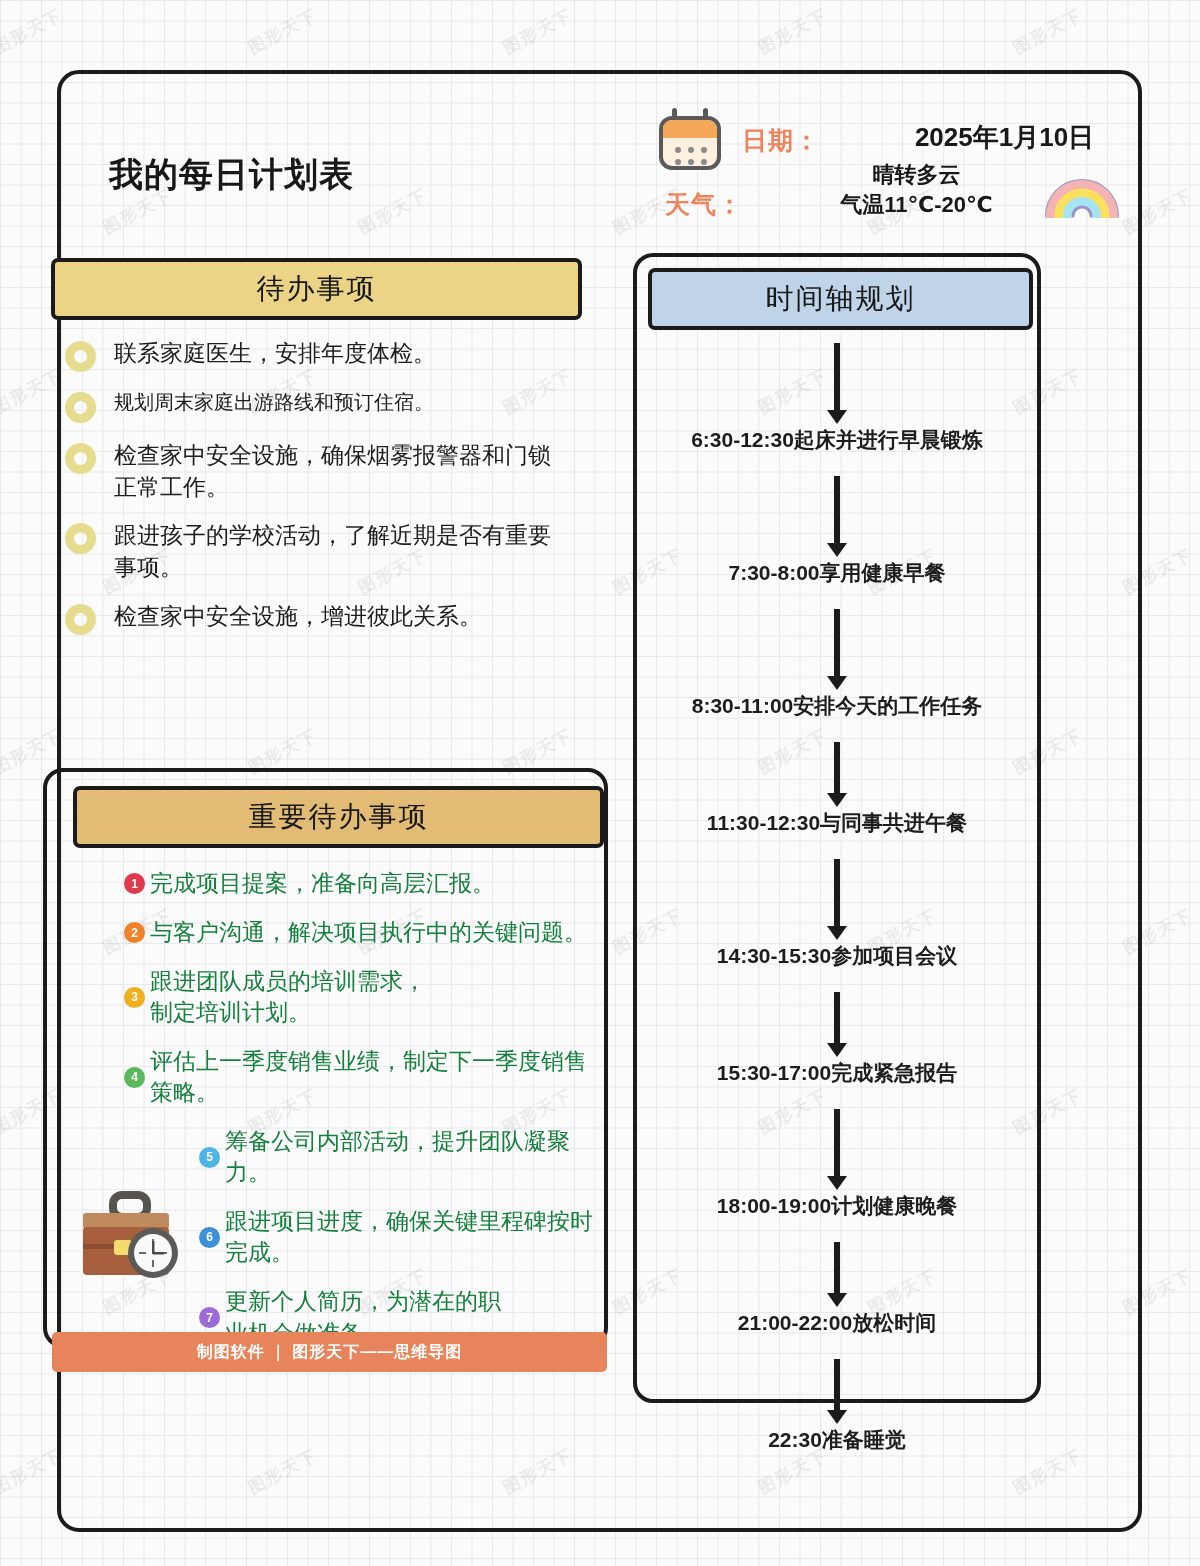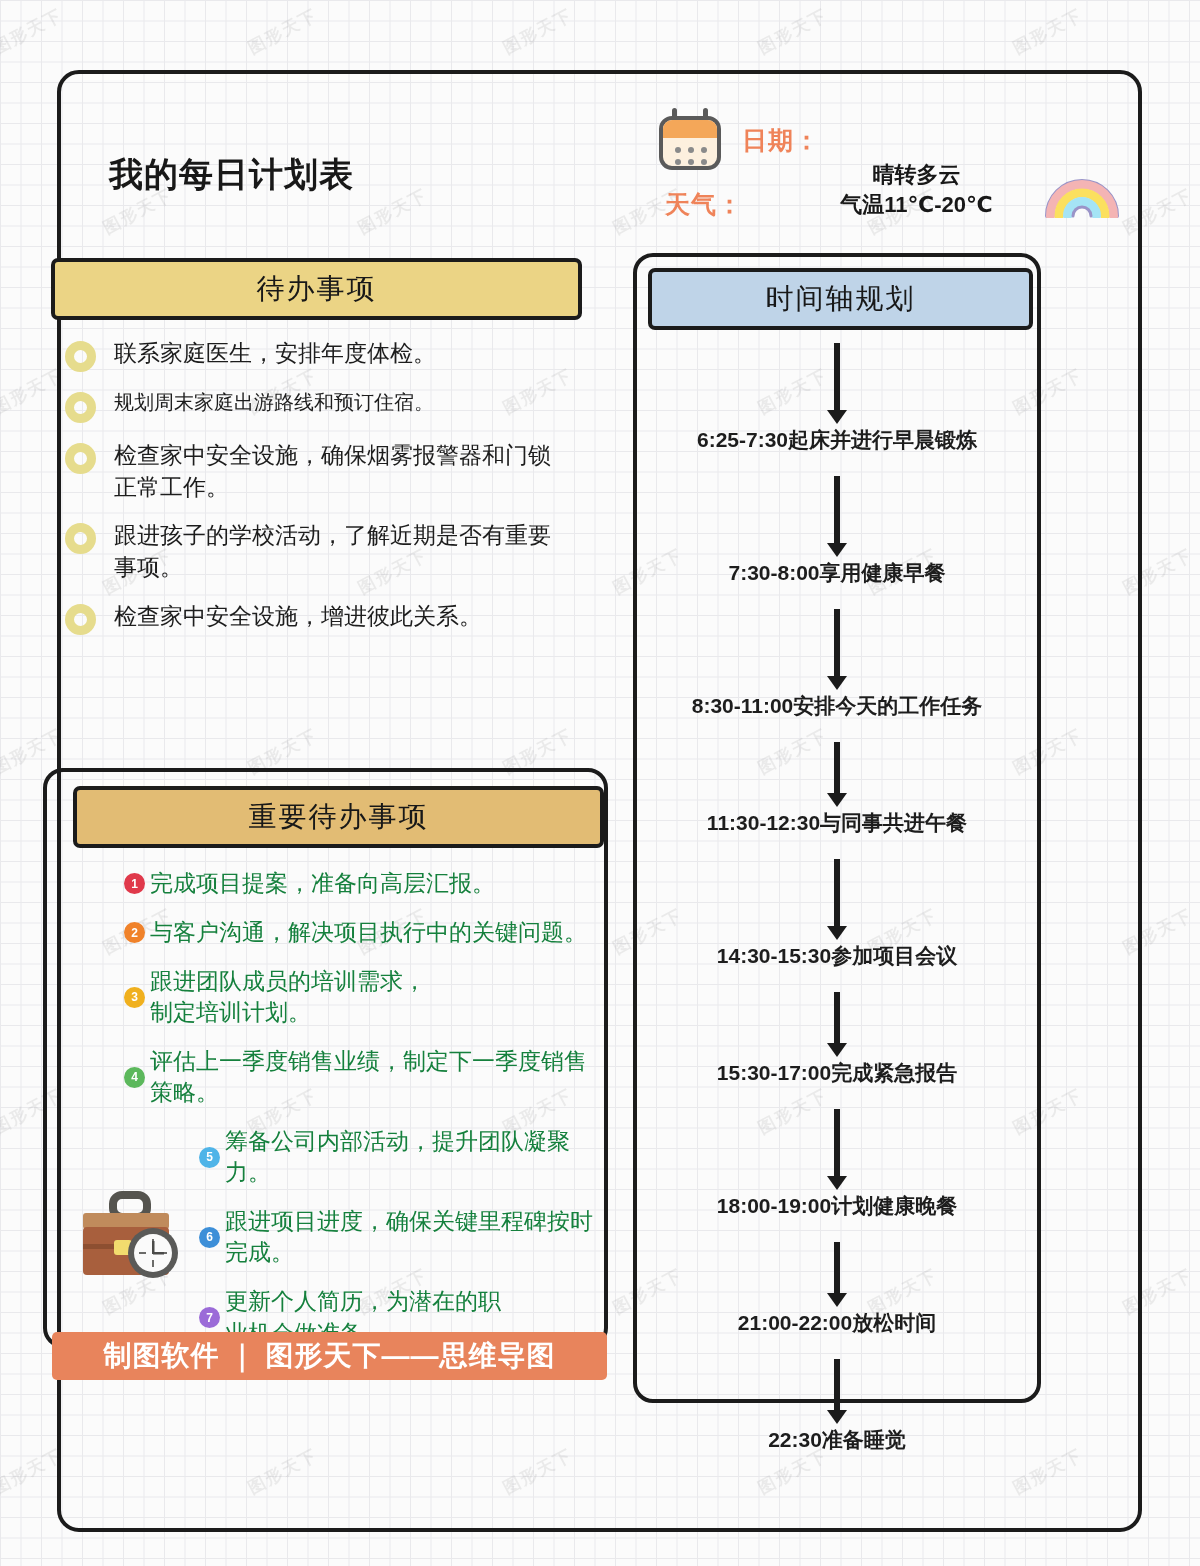--- a/index.html
+++ b/index.html
@@ -238,28 +238,28 @@
     width: 110px;
     height: 110px;
   }
 
   
   .footer-banner {
     position: absolute;
     left: 52px;
     top: 1332px;
     width: 555px;
-    height: 48px;
+    height: 40px;
     background: #e8845c;
     border-radius: 5px;
     display: flex;
     align-items: center;
     justify-content: center;
     color: #ffffff;
-    font-size: 28px;
+    font-size: 16px;
     font-weight: bold;
     letter-spacing: 1px;
     text-align: center;
   }
 
   
   .timeline-box {
     position: absolute;
     left: 633px;
     top: 253px;
@@ -387,20 +387,21 @@
         <div class="cal-dot" style="left:12px; top:27px;"></div>
         <div class="cal-dot" style="left:25px; top:27px;"></div>
         <div class="cal-dot" style="left:38px; top:27px;"></div>
         <div class="cal-dot" style="left:12px; top:39px;"></div>
         <div class="cal-dot" style="left:25px; top:39px;"></div>
         <div class="cal-dot" style="left:38px; top:39px;"></div>
       </div>
     </div>
 
     <div class="meta-label label-date">日期：</div>
+    <div class="date-value">2025年1月10日</div>
 
     <div class="meta-label label-weather">天气：</div>
     <div class="weather-value">
       <div>晴转多云</div>
       <div>气温11℃-20℃</div>
     </div>
 
     <div class="rainbow-icon">
       <svg width="80" height="48" viewBox="0 0 80 48">
         <g fill="none" stroke-linecap="round">
@@ -493,21 +494,21 @@
   </div>
 </div>
 
 <div class="footer-banner">制图软件 ｜ 图形天下——思维导图</div>
 
 <div class="timeline-box">
   <div class="section-bar bar-blue tl-bar">时间轴规划</div>
   <div class="tl-flow" id="tl-flow">
       <div class="tl-arrow a-long"></div>
       <div class="tl-gap-top"></div>
-      <div class="tl-node">6:25-7:30起床并进行早晨锻炼</div>
+      <div class="tl-node">6:30-12:30起床并进行早晨锻炼</div>
       <div class="tl-gap-bot"></div>
       <div class="tl-arrow a-long"></div>
       <div class="tl-gap-top"></div>
       <div class="tl-node">7:30-8:00享用健康早餐</div>
       <div class="tl-gap-bot"></div>
       <div class="tl-arrow a-long"></div>
       <div class="tl-gap-top"></div>
       <div class="tl-node">8:30-11:00安排今天的工作任务</div>
       <div class="tl-gap-bot"></div>
       <div class="tl-arrow a-short"></div>

